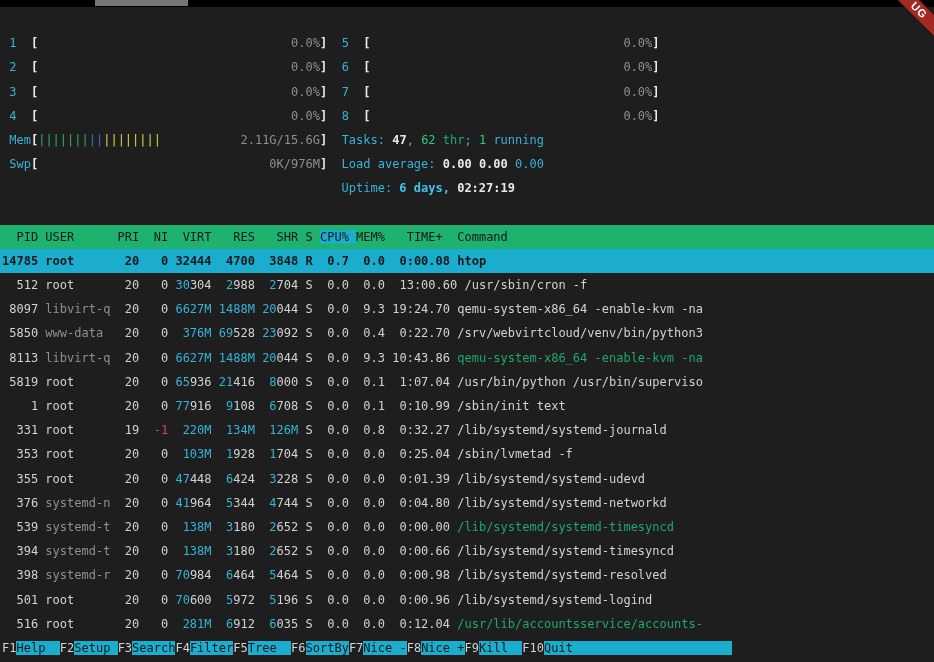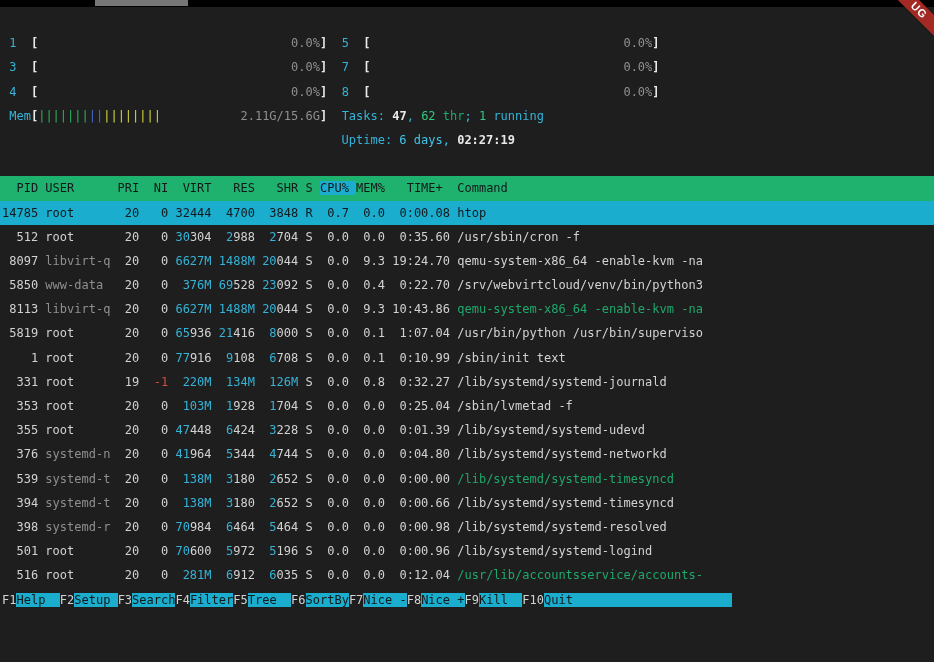--- a/index.html
+++ b/index.html
@@ -11,61 +11,63 @@
   }
   .topstrip{position:absolute;top:0;left:0;width:100%;height:7px;background:var(--strip,#000)}
   .toptab{position:absolute;top:0;left:95px;width:93px;height:6px;background:var(--tab,#767676)}
   .term{position:absolute;top:7px;left:0;right:0}
   .tl{
     white-space:pre;font-size:12px;line-height:24.2px;height:24.2px;
     color:var(--fg,#d2d2d2);padding-left:2px;letter-spacing:0;
     font-variant-ligatures:none;
   }
   .cy{color:var(--cyan)}
-  .cyb{color:var(--cyan_bright);font-weight:normal}
+  .cyb{color:var(--cyan_bright);font-weight:bold}
   .wb{color:var(--white);font-weight:bold}
   .gb{color:var(--green_bright);font-weight:normal}
   .gn{color:var(--green)}
   .dm{color:var(--dim)}
   .rd{color:var(--red)}
   .bar-green{color:var(--bar_green)}
   .bar-blue{color:var(--bar_blue)}
   .bar-yellow{color:var(--bar_yellow)}
   .hdr{background:var(--header_bg)}
   .hdr span{color:var(--on_accent)}
   .hdr .srt{background:var(--accent_bg)}
   .sel{background:var(--accent_bg)}
-  .sel span{color:var(--on_accent) !important;font-weight:normal}
+  .sel span{color:var(--on_accent) !important;font-weight:bold}
   .fbar .fk{color:var(--fg)}
   .fbar .fl{background:var(--accent_bg);color:var(--on_accent)}
   .ribbon{
     position:absolute;top:3px;right:-27px;width:84px;height:15px;line-height:15px;
     background:var(--ribbon);color:#ffffff;text-align:center;
     font-family:"Liberation Sans",sans-serif;font-size:11px;font-weight:bold;letter-spacing:1px;
     transform:rotate(45deg);box-shadow:0 0 2px rgba(0,0,0,.6);
   }
 </style>
 </head>
 <body>
 
 <div class="screen">
   <div class="topstrip">
     <div class="toptab"></div>
   </div>
   <div class="term" id="term">
       <div class="tl"></div>
       <div class="tl"><span> </span><span class="cy">1</span><span>  </span><span class="wb">[</span><span>                                   </span><span class="dm">0.0%</span><span class="wb">]</span><span>  </span><span class="cy">5</span><span>  </span><span class="wb">[</span><span>                                   </span><span class="dm">0.0%</span><span class="wb">]</span></div>
+      <div class="tl"><span> </span><span class="cy">2</span><span>  </span><span class="wb">[</span><span>                                   </span><span class="dm">0.0%</span><span class="wb">]</span><span>  </span><span class="cy">6</span><span>  </span><span class="wb">[</span><span>                                   </span><span class="dm">0.0%</span><span class="wb">]</span></div>
       <div class="tl"><span> </span><span class="cy">3</span><span>  </span><span class="wb">[</span><span>                                   </span><span class="dm">0.0%</span><span class="wb">]</span><span>  </span><span class="cy">7</span><span>  </span><span class="wb">[</span><span>                                   </span><span class="dm">0.0%</span><span class="wb">]</span></div>
       <div class="tl"><span> </span><span class="cy">4</span><span>  </span><span class="wb">[</span><span>                                   </span><span class="dm">0.0%</span><span class="wb">]</span><span>  </span><span class="cy">8</span><span>  </span><span class="wb">[</span><span>                                   </span><span class="dm">0.0%</span><span class="wb">]</span></div>
       <div class="tl"><span> </span><span class="cy">Mem</span><span class="wb">[</span><span class="bar-green">|||||||</span><span class="bar-blue">||</span><span class="bar-yellow">||||||||</span><span>           </span><span class="dm">2.11G/15.6G</span><span class="wb">]</span><span>  </span><span class="cy">Tasks: </span><span class="wb">47</span><span class="cy">, </span><span class="gb">62</span><span class="gn"> thr</span><span class="cy">; </span><span class="gb">1</span><span class="cy"> running</span></div>
+      <div class="tl"><span> </span><span class="cy">Swp</span><span class="wb">[</span><span>                                </span><span class="dm">0K/976M</span><span class="wb">]</span><span>  </span><span class="cy">Load average: </span><span class="wb">0.00 </span><span class="wb">0.00 </span><span class="cy">0.00</span></div>
       <div class="tl"><span>                                               </span><span class="cy">Uptime: </span><span class="cyb">6 days, </span><span class="wb">02:27:19</span></div>
       <div class="tl"></div>
       <div class="tl hdr"><span>  PID </span><span>USER      </span><span>PRI </span><span> NI </span><span> VIRT </span><span>  RES </span><span>  SHR </span><span>S </span><span class="srt">CPU% </span><span>MEM%</span><span>   TIME+ </span><span> Command</span></div>
       <div class="tl sel"><span>14785 </span><span>root      </span><span> 20 </span><span>  0 </span><span class="cy">32</span><span>444 </span><span class="cy"> 4</span><span>700 </span><span class="cy"> 3</span><span>848 </span><span>R </span><span> 0.7 </span><span> 0.0</span><span>  0:00.08</span><span> htop</span></div>
-      <div class="tl"><span>  512 </span><span>root      </span><span> 20 </span><span>  0 </span><span class="cy">30</span><span>304 </span><span class="cy"> 2</span><span>988 </span><span class="cy"> 2</span><span>704 </span><span>S </span><span> 0.0 </span><span> 0.0</span><span>  0:35.60</span><span> /usr/sbin/cron -f</span></div>
+      <div class="tl"><span>  512 </span><span>root      </span><span> 20 </span><span>  0 </span><span class="cy">30</span><span>304 </span><span class="cy"> 2</span><span>988 </span><span class="cy"> 2</span><span>704 </span><span>S </span><span> 0.0 </span><span> 0.0</span><span>  13:00.60</span><span> /usr/sbin/cron -f</span></div>
       <div class="tl"><span> 8097 </span><span class="dm">libvirt-q </span><span> 20 </span><span>  0 </span><span class="cy">6627M</span><span> </span><span class="cy">1488M</span><span> </span><span class="cy">20</span><span>044 </span><span>S </span><span> 0.0 </span><span> 9.3</span><span> 19:24.70</span><span> qemu-system-x86_64 -enable-kvm -na</span></div>
       <div class="tl"><span> 5850 </span><span class="dm">www-data  </span><span> 20 </span><span>  0 </span><span class="cy"> 376M</span><span> </span><span class="cy">69</span><span>528 </span><span class="cy">23</span><span>092 </span><span>S </span><span> 0.0 </span><span> 0.4</span><span>  0:22.70</span><span> /srv/webvirtcloud/venv/bin/python3</span></div>
       <div class="tl"><span> 8113 </span><span class="dm">libvirt-q </span><span> 20 </span><span>  0 </span><span class="cy">6627M</span><span> </span><span class="cy">1488M</span><span> </span><span class="cy">20</span><span>044 </span><span>S </span><span> 0.0 </span><span> 9.3</span><span> 10:43.86</span><span class="gn"> qemu-system-x86_64 -enable-kvm -na</span></div>
       <div class="tl"><span> 5819 </span><span>root      </span><span> 20 </span><span>  0 </span><span class="cy">65</span><span>936 </span><span class="cy">21</span><span>416 </span><span class="cy"> 8</span><span>000 </span><span>S </span><span> 0.0 </span><span> 0.1</span><span>  1:07.04</span><span> /usr/bin/python /usr/bin/superviso</span></div>
       <div class="tl"><span>    1 </span><span>root      </span><span> 20 </span><span>  0 </span><span class="cy">77</span><span>916 </span><span class="cy"> 9</span><span>108 </span><span class="cy"> 6</span><span>708 </span><span>S </span><span> 0.0 </span><span> 0.1</span><span>  0:10.99</span><span> /sbin/init text</span></div>
       <div class="tl"><span>  331 </span><span>root      </span><span> 19 </span><span class="rd"> -1 </span><span class="cy"> 220M</span><span> </span><span class="cy"> 134M</span><span> </span><span class="cy"> 126M</span><span> </span><span>S </span><span> 0.0 </span><span> 0.8</span><span>  0:32.27</span><span> /lib/systemd/systemd-journald</span></div>
       <div class="tl"><span>  353 </span><span>root      </span><span> 20 </span><span>  0 </span><span class="cy"> 103M</span><span> </span><span class="cy"> 1</span><span>928 </span><span class="cy"> 1</span><span>704 </span><span>S </span><span> 0.0 </span><span> 0.0</span><span>  0:25.04</span><span> /sbin/lvmetad -f</span></div>
       <div class="tl"><span>  355 </span><span>root      </span><span> 20 </span><span>  0 </span><span class="cy">47</span><span>448 </span><span class="cy"> 6</span><span>424 </span><span class="cy"> 3</span><span>228 </span><span>S </span><span> 0.0 </span><span> 0.0</span><span>  0:01.39</span><span> /lib/systemd/systemd-udevd</span></div>
       <div class="tl"><span>  376 </span><span class="dm">systemd-n </span><span> 20 </span><span>  0 </span><span class="cy">41</span><span>964 </span><span class="cy"> 5</span><span>344 </span><span class="cy"> 4</span><span>744 </span><span>S </span><span> 0.0 </span><span> 0.0</span><span>  0:04.80</span><span> /lib/systemd/systemd-networkd</span></div>
       <div class="tl"><span>  539 </span><span class="dm">systemd-t </span><span> 20 </span><span>  0 </span><span class="cy"> 138M</span><span> </span><span class="cy"> 3</span><span>180 </span><span class="cy"> 2</span><span>652 </span><span>S </span><span> 0.0 </span><span> 0.0</span><span>  0:00.00</span><span class="gn"> /lib/systemd/systemd-timesyncd</span></div>

